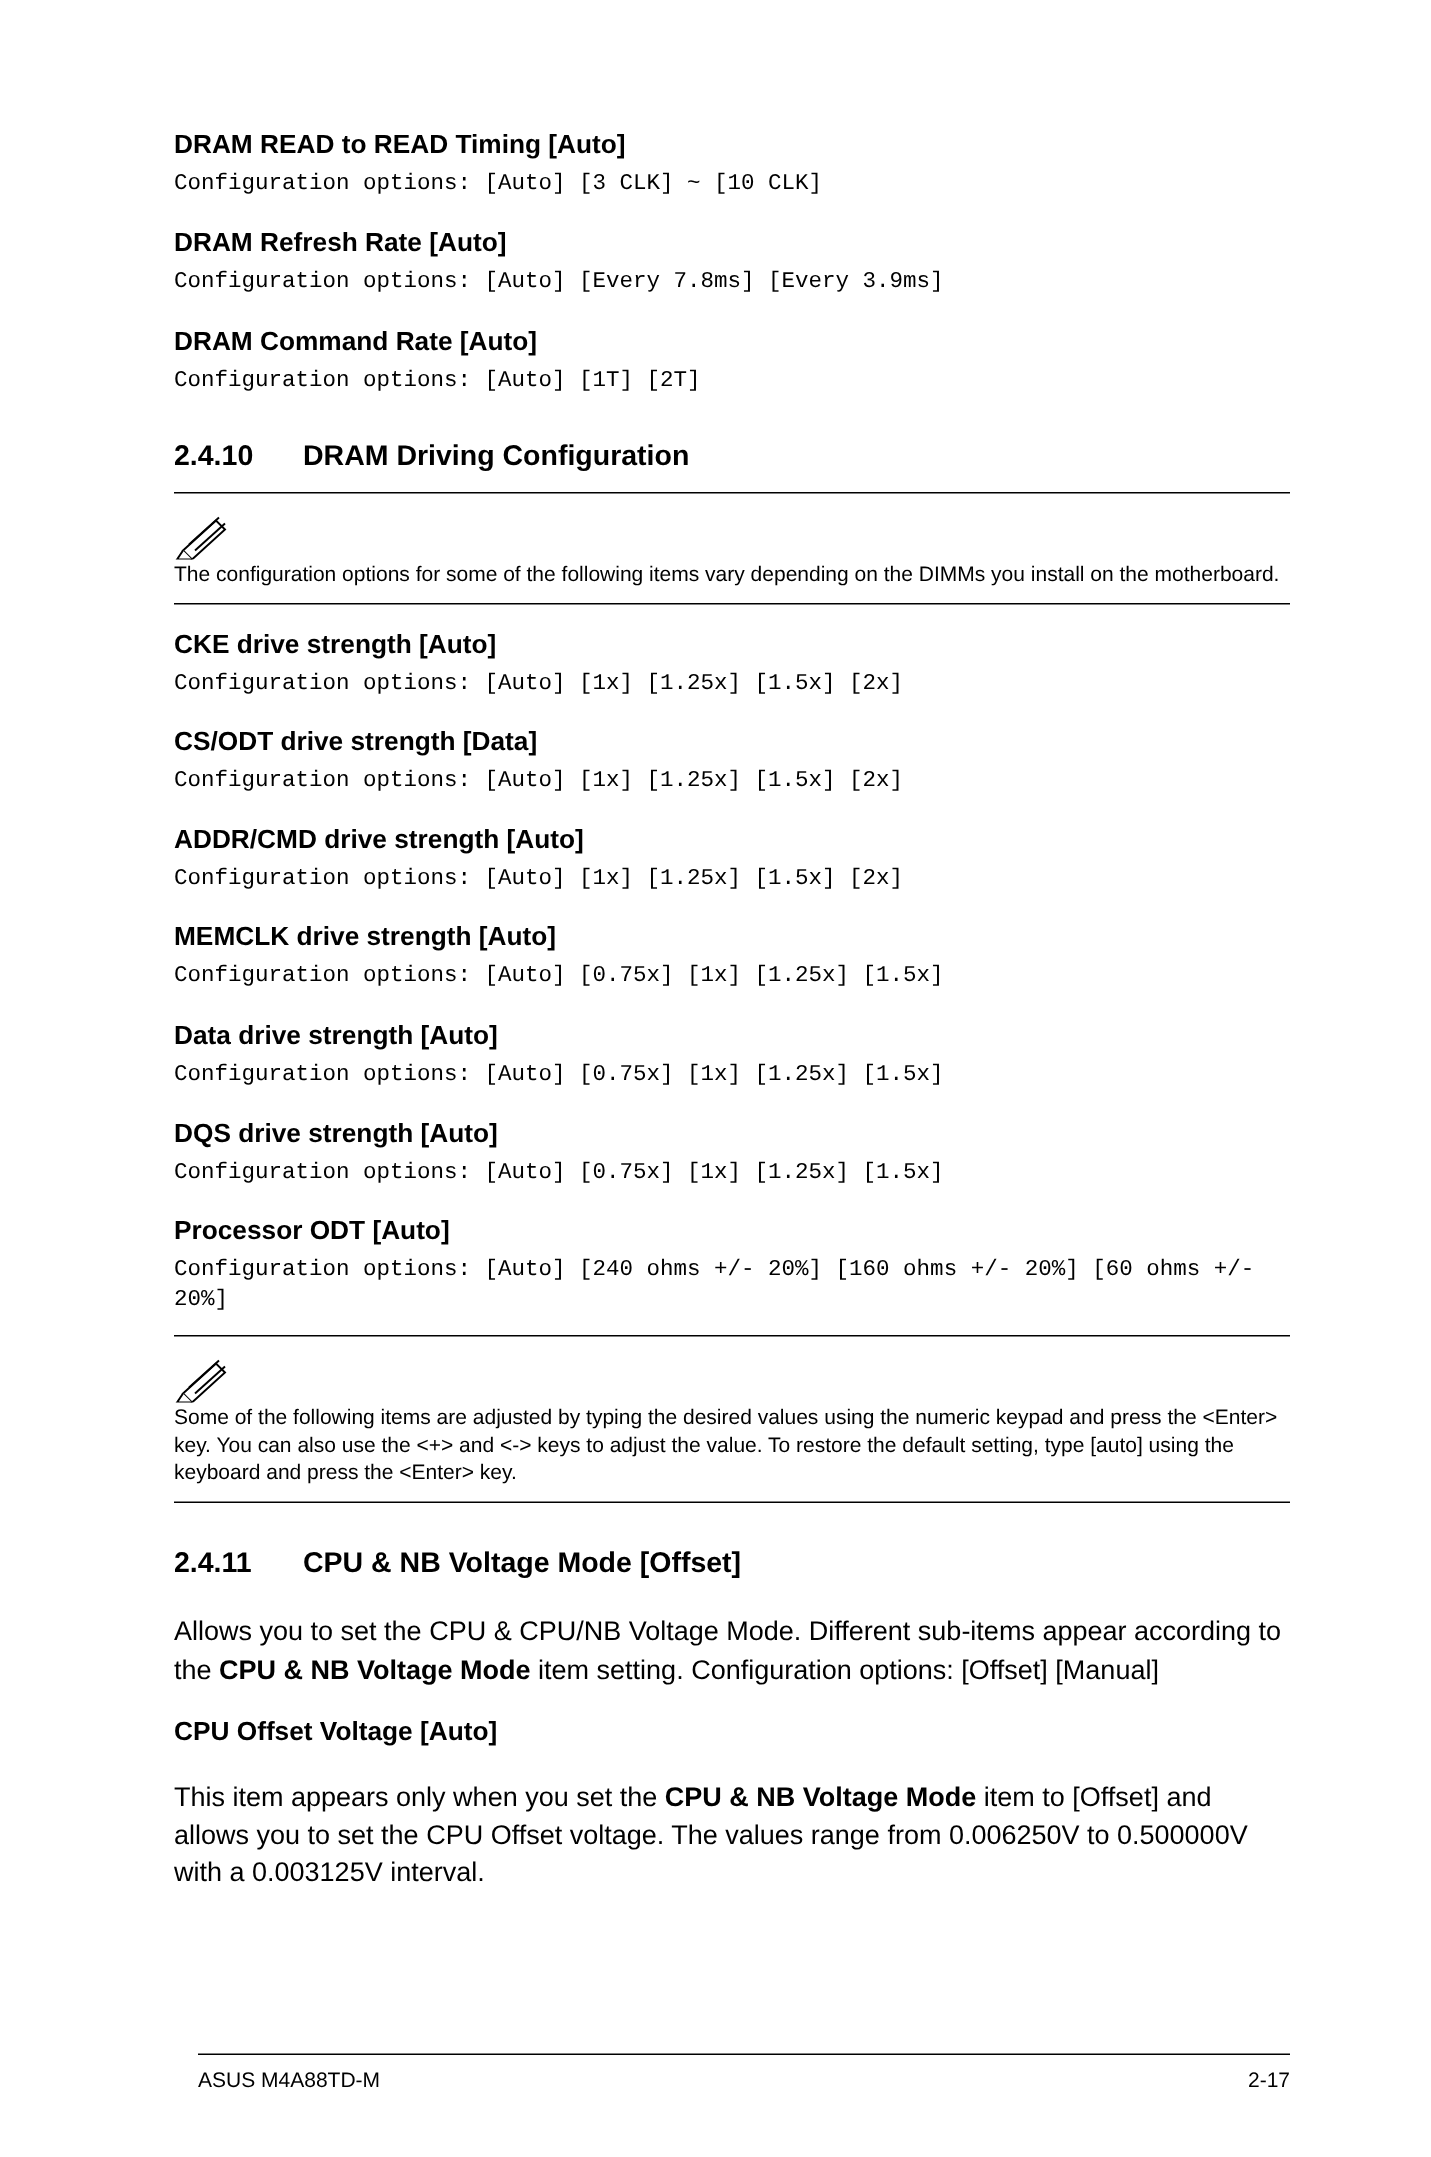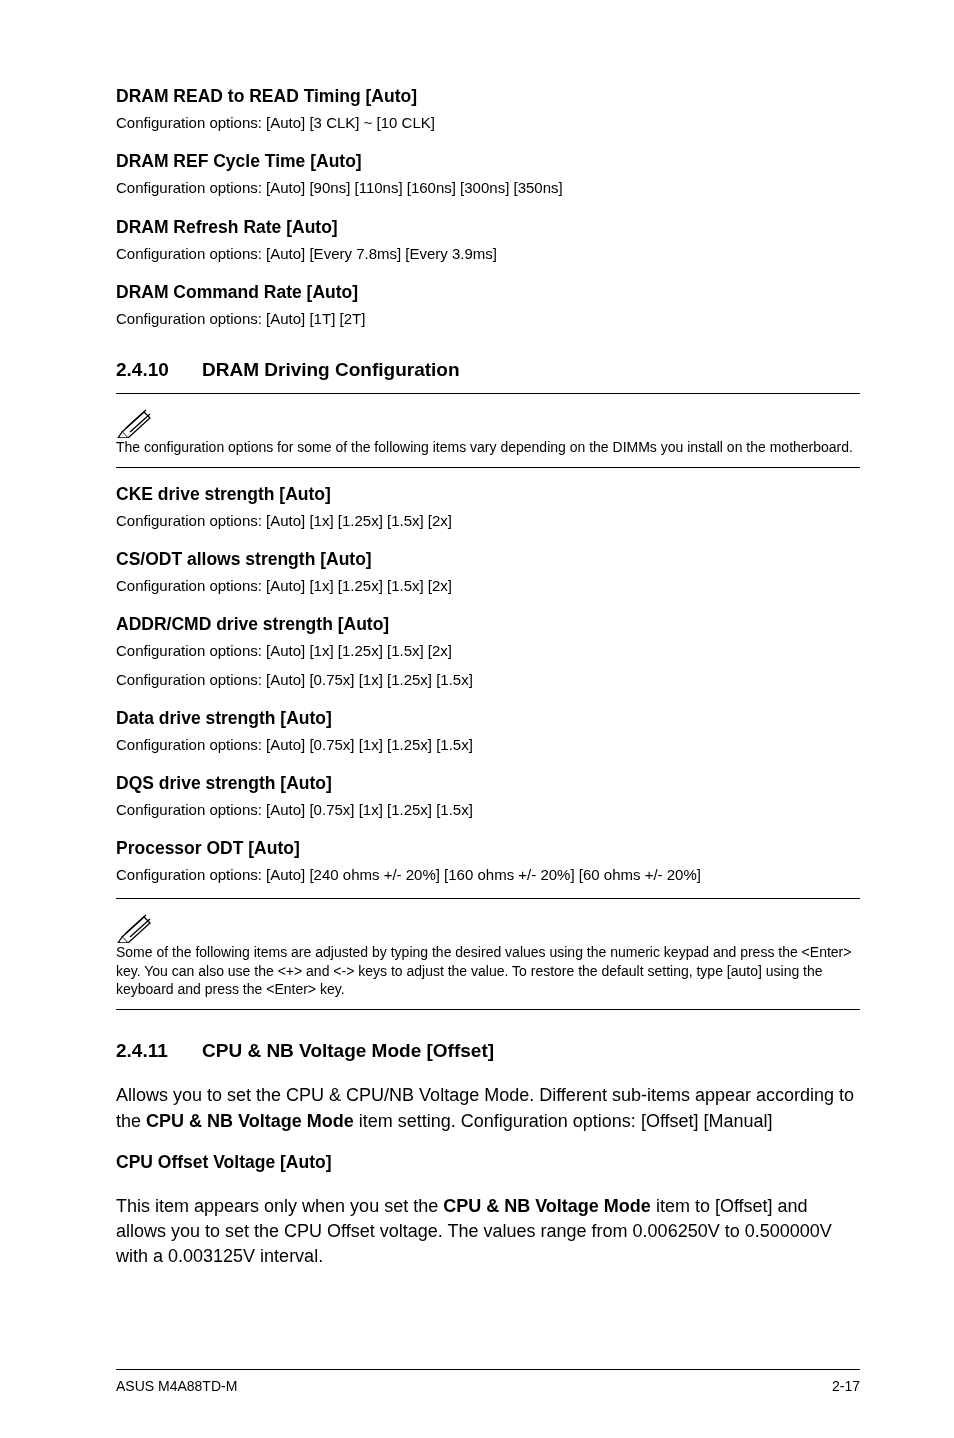--- a/index.html
+++ b/index.html
@@ -1,42 +1,38 @@
 <!DOCTYPE html>
 <html><head>
 <meta charset="utf-8">
 <style>
   * { box-sizing: border-box; margin: 0; padding: 0; }
   html, body { width: 954px; background: #fff; font-family: Arial, Helvetica, sans-serif; color: #000; }
   .page { width: 954px; padding: 68px 94px 40px 116px; min-height: 1438px; position: relative; }
   .h3 { font-weight: bold; font-size: 17.5px; margin-top: 18px; margin-bottom: 6px; }
-  .body { font-size: 15px; line-height: 1.35; margin-bottom: 8px; }
+  .body { font-size: 15px; line-height: 1.35; margin-bottom: 8px; font-family: Liberation Mono, monospace; }
   .section-row { display: flex; align-items: center; margin-top: 30px; margin-bottom: 10px; }
   .section-num { font-weight: bold; font-size: 19px; width: 86px; flex-shrink: 0; }
   .section-title { font-weight: bold; font-size: 19px; }
   .note { display: flex; align-items: flex-start; border-top: 1px solid #000; border-bottom: 1px solid #000; padding: 10px 0 10px 0; margin: 12px 0 16px 0; flex-direction: column; }
   .note-icon { width: 66px; flex-shrink: 0; padding-top: 2px; }
   .note-text { font-size: 14px; line-height: 1.35; }
   .para { font-size: 18px; line-height: 1.4; margin-bottom: 8px; margin-top: 21px; }
-  .footer { position: absolute; bottom: 44px; left: 116px; right: 94px; border-top: 1px solid #000; padding-top: 8px; display: flex; justify-content: space-between; font-size: 14px; }
+  .footer { position: absolute; bottom: 44px; left: 132px; right: 94px; border-top: 1px solid #000; padding-top: 8px; display: flex; justify-content: space-between; font-size: 14px; }
   .bold-inline { font-weight: bold; }
   svg.pencil { display: block; }
 </style>
 </head>
 <body>
 
 <div class="page">
 
   <div>
     <div class="h3">DRAM READ to READ Timing [Auto]</div>
     <div class="body">Configuration options: [Auto] [3 CLK] ~ [10 CLK]</div>
-  </div>
-  <div>
-    <div class="h3">DRAM REF Cycle Time [Auto]</div>
-    <div class="body">Configuration options: [Auto] [90ns] [110ns] [160ns] [300ns] [350ns]</div>
   </div>
   <div>
     <div class="h3">DRAM Refresh Rate [Auto]</div>
     <div class="body">Configuration options: [Auto] [Every 7.8ms] [Every 3.9ms]</div>
   </div>
   <div>
     <div class="h3">DRAM Command Rate [Auto]</div>
     <div class="body">Configuration options: [Auto] [1T] [2T]</div>
   </div>
 
@@ -57,28 +53,29 @@
       </svg>
     </div>
     <div class="note-text">The configuration options for some of the following items vary depending on the DIMMs you install on the motherboard.</div>
   </div>
 
   <div>
     <div class="h3" style="margin-top:4px">CKE drive strength [Auto]</div>
     <div class="body">Configuration options: [Auto] [1x] [1.25x] [1.5x] [2x]</div>
   </div>
   <div>
-    <div class="h3">CS/ODT allows strength [Auto]</div>
+    <div class="h3">CS/ODT drive strength [Data]</div>
     <div class="body">Configuration options: [Auto] [1x] [1.25x] [1.5x] [2x]</div>
   </div>
   <div>
     <div class="h3">ADDR/CMD drive strength [Auto]</div>
     <div class="body">Configuration options: [Auto] [1x] [1.25x] [1.5x] [2x]</div>
   </div>
   <div>
+    <div class="h3">MEMCLK drive strength [Auto]</div>
     <div class="body">Configuration options: [Auto] [0.75x] [1x] [1.25x] [1.5x]</div>
   </div>
   <div>
     <div class="h3">Data drive strength [Auto]</div>
     <div class="body">Configuration options: [Auto] [0.75x] [1x] [1.25x] [1.5x]</div>
   </div>
   <div>
     <div class="h3">DQS drive strength [Auto]</div>
     <div class="body">Configuration options: [Auto] [0.75x] [1x] [1.25x] [1.5x]</div>
   </div>

